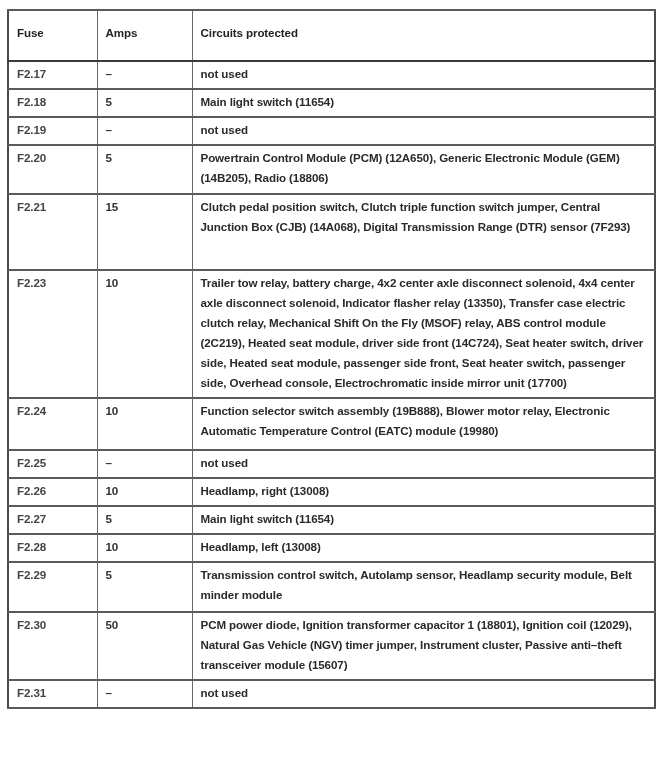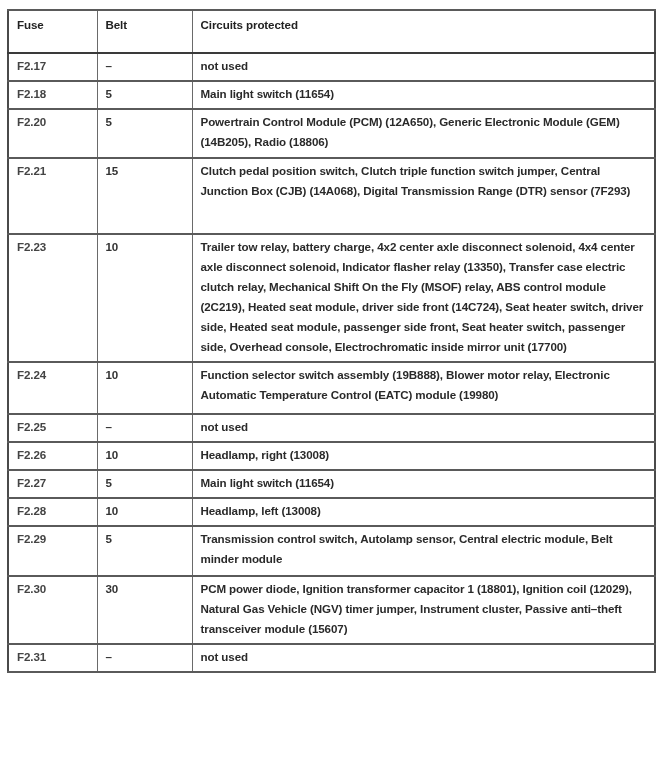--- a/index.html
+++ b/index.html
@@ -15,53 +15,58 @@
   .fuse-table col.c3 { width: 463px; }
   .fuse-table th, .fuse-table td {
     border-left: 1.5px solid #6a6a6a; border-right: 1.5px solid #6a6a6a;
     border-top: 2px solid #5a5a5a; border-bottom: 2px solid #5a5a5a;
     vertical-align: top; text-align: left;
     font-size: 11.6px; line-height: 20px; padding: 2px 8px 4px 8px;
     letter-spacing: -0.1px;
     font-weight: bold;
   }
   .fuse-table th {
-    font-weight: bold; height: 33px; padding-top: 4px; color: #222;
+    font-weight: bold; height: 33px; padding-top: 12px; color: #222;
     border-bottom: 2.5px solid #3a3a3a;
   }
   .fuse-table td.fuse { color: #444; }
   .fuse-table td.amps { color: #333; }
   .fuse-table td.circ { color: #2a2a2a; border-radius: 7px; }
 </style>
 </head>
 <body>
 
 <table class="fuse-table">
   <colgroup>
       <col class="c1">
       <col class="c2">
       <col class="c3">
     </colgroup>
   <thead>
     <tr>
       <th>Fuse</th>
-      <th>Belt</th>
+      <th>Amps</th>
       <th>Circuits protected</th>
     </tr>
   </thead>
   <tbody>
     <tr style="height:24px">
       <td class="fuse">F2.17</td>
       <td class="amps">–</td>
       <td class="circ">not used</td>
     </tr>
     <tr style="height:24px">
       <td class="fuse">F2.18</td>
       <td class="amps">5</td>
       <td class="circ">Main light switch (11654)</td>
+    </tr>
+    <tr style="height:24px">
+      <td class="fuse">F2.19</td>
+      <td class="amps">–</td>
+      <td class="circ">not used</td>
     </tr>
     <tr style="height:49px">
       <td class="fuse">F2.20</td>
       <td class="amps">5</td>
       <td class="circ">Powertrain Control Module (PCM) (12A650), Generic Electronic Module (GEM) (14B205), Radio (18806)</td>
     </tr>
     <tr style="height:76px">
       <td class="fuse">F2.21</td>
       <td class="amps">15</td>
       <td class="circ">Clutch pedal position switch, Clutch triple function switch jumper, Central Junction Box (CJB) (14A068), Digital Transmission Range (DTR) sensor (7F293)</td>
@@ -92,25 +97,25 @@
       <td class="circ">Main light switch (11654)</td>
     </tr>
     <tr style="height:25px">
       <td class="fuse">F2.28</td>
       <td class="amps">10</td>
       <td class="circ">Headlamp, left (13008)</td>
     </tr>
     <tr style="height:50px">
       <td class="fuse">F2.29</td>
       <td class="amps">5</td>
-      <td class="circ">Transmission control switch, Autolamp sensor, Central electric module, Belt minder module</td>
+      <td class="circ">Transmission control switch, Autolamp sensor, Headlamp security module, Belt minder module</td>
     </tr>
     <tr style="height:64px">
       <td class="fuse">F2.30</td>
-      <td class="amps">30</td>
+      <td class="amps">50</td>
       <td class="circ">PCM power diode, Ignition transformer capacitor 1 (18801), Ignition coil (12029), Natural Gas Vehicle (NGV) timer jumper, Instrument cluster, Passive anti–theft transceiver module (15607)</td>
     </tr>
     <tr style="height:25px">
       <td class="fuse">F2.31</td>
       <td class="amps">–</td>
       <td class="circ">not used</td>
     </tr>
   </tbody>
 </table>
 

